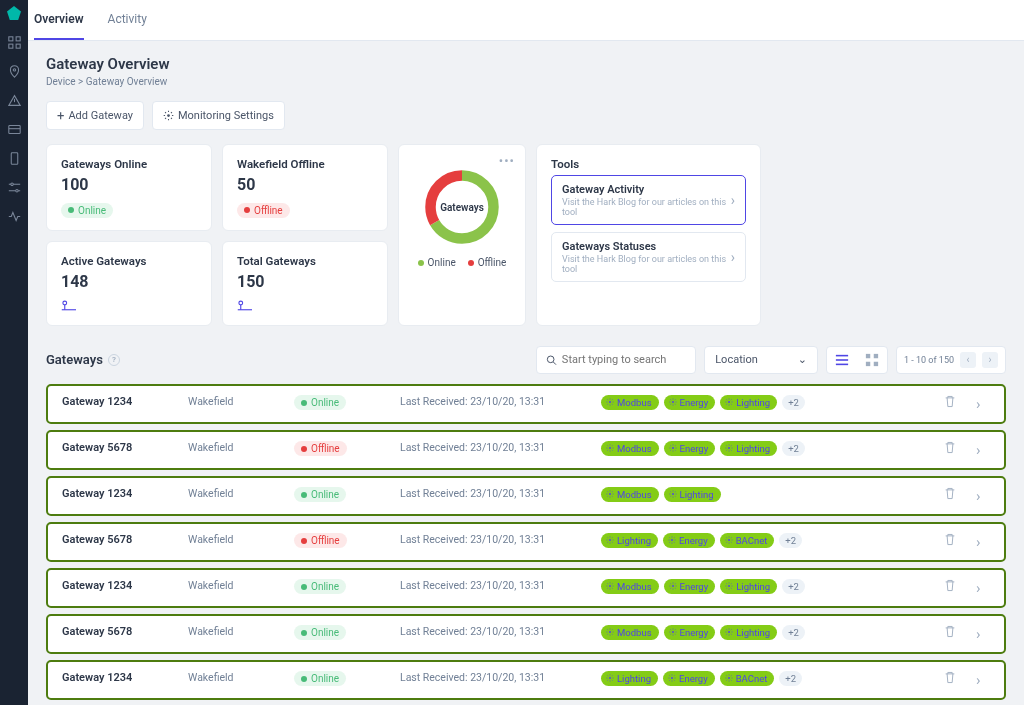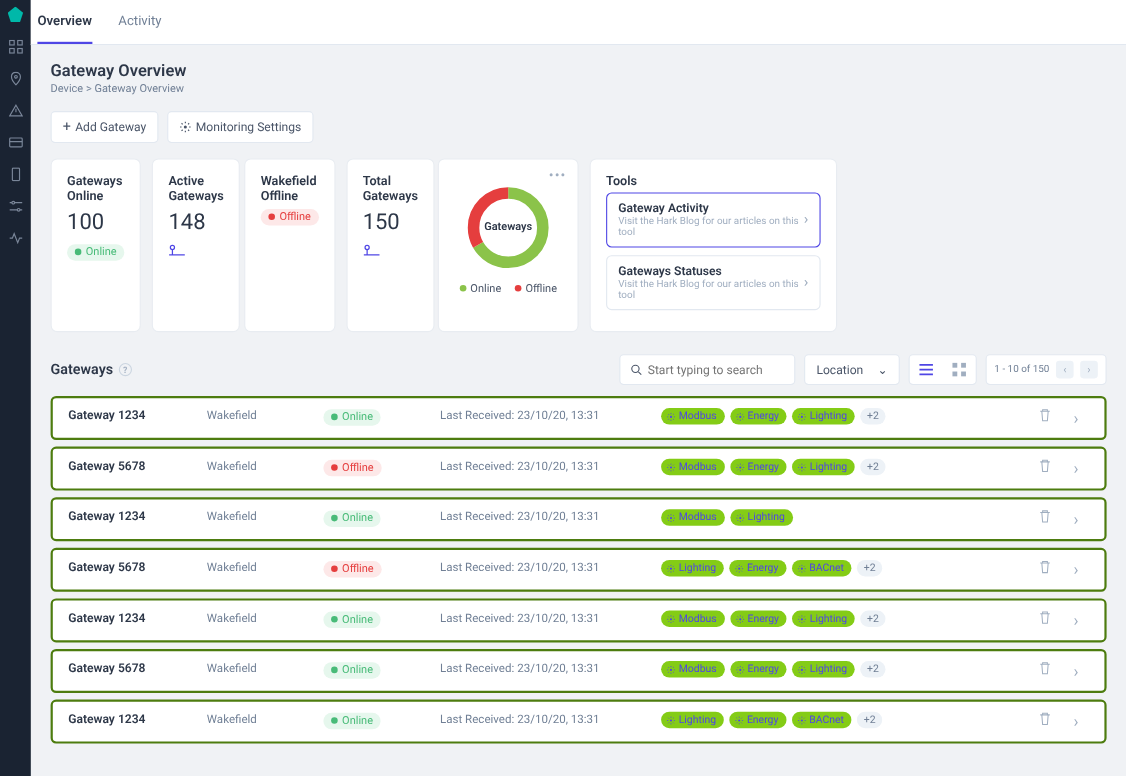--- a/index.html
+++ b/index.html
@@ -12,24 +12,24 @@
 .main{flex:1;display:flex;flex-direction:column}
 .topbar{background:#fff;border-bottom:1px solid #e2e8f0;padding:0 6px;display:flex;gap:24px}
 .tab{padding:12px 0;font-size:12px;color:#718096;cursor:pointer;border-bottom:2px solid transparent}
 .tab.active{color:#2d3748;font-weight:600;border-bottom-color:#4f46e5}
 .content{padding:14px 18px 30px}
 .page-title{font-size:15px;font-weight:600;margin-bottom:3px}
 .breadcrumb{font-size:10px;color:#718096;margin-bottom:14px}
 .actions{display:flex;gap:8px;margin-bottom:14px}
 .btn{background:#fff;border:1px solid #e2e8f0;border-radius:4px;padding:6px 10px;font-size:11px;cursor:pointer;display:flex;align-items:center;gap:4px;color:#4a5568}
 .grid-top{display:flex;gap:10px;margin-bottom:20px}
-.stats-col{display:flex;flex-direction:row;gap:10px;width:166px}
+.stats-col{display:flex;flex-direction:column;gap:10px;width:166px}
 .card{background:#fff;border:1px solid #e8ecf1;border-radius:6px;padding:12px 14px}
 .card-title{font-size:11.5px;font-weight:600;margin-bottom:4px}
-.stat-val{font-size:20px;font-weight:400;margin-bottom:8px}
+.stat-val{font-size:16px;font-weight:700;margin-bottom:8px}
 .dot{width:6px;height:6px;border-radius:50%;display:inline-block;margin-right:4px}
 .badge{display:inline-flex;align-items:center;font-size:10px;padding:2px 7px;border-radius:10px}
 .badge.online{background:#e6f7ed;color:#48bb78}.badge.online .dot{background:#48bb78}
 .badge.offline{background:#fde8e8;color:#e53e3e}.badge.offline .dot{background:#e53e3e}
 .node-icon{width:18px;height:14px;color:#4f46e5;margin-top:6px}
 .donut-card{width:128px;display:flex;flex-direction:column;align-items:center;position:relative}
 .more-icon{position:absolute;top:8px;right:10px;color:#a0aec0;cursor:pointer;font-size:13px;letter-spacing:1px}
 .donut-wrap{position:relative;width:84px;height:84px;margin:8px 0}
 .donut{width:100%;height:100%}
 .donut-label{position:absolute;top:50%;left:50%;transform:translate(-50%,-50%);font-size:10px;font-weight:600}
@@ -40,21 +40,21 @@
 .tool-item.active{border-color:#4f46e5}
 .tool-item .ti-title{font-size:11px;font-weight:600;margin-bottom:1px}
 .tool-item .ti-sub{font-size:9px;color:#a0aec0}
 .chev{color:#a0aec0;font-size:14px}
 .list-head{display:flex;justify-content:space-between;align-items:center;margin-bottom:10px}
 .list-title{font-size:13px;font-weight:600;display:flex;align-items:center;gap:5px}
 .info-ic{width:12px;height:12px;border:1px solid #cbd5e0;border-radius:50%;font-size:8px;display:inline-flex;align-items:center;justify-content:center;color:#a0aec0}
 .list-controls{display:flex;gap:8px;}
 .search{background:#fff;border:1px solid #e2e8f0;border-radius:4px;padding:6px 9px;display:flex;align-items:center;gap:5px;width:160px}
 .search input{border:none;outline:none;font-size:11px;width:100%}
-.loc-btn{background:#fff;border:1px solid #e2e8f0;border-radius:4px;padding:6px 10px;font-size:11px;display:flex;align-items:center;gap:13px;cursor:pointer;color:#4a5568}
+.loc-btn{background:#fff;border:1px solid #e2e8f0;border-radius:4px;padding:6px 10px;font-size:11px;display:flex;align-items:center;gap:40px;cursor:pointer;color:#4a5568}
 .view-toggle{background:#fff;border:1px solid #e2e8f0;border-radius:4px;display:flex}
 .vt-btn{padding:6px 8px;cursor:pointer;color:#a0aec0;display:flex;align-items:center}
 .vt-btn.active{color:#4f46e5}
 .pager{background:#fff;border:1px solid #e2e8f0;border-radius:4px;padding:5px 7px;display:flex;align-items:center;gap:6px;font-size:9px;color:#718096}
 .pg-btn{background:#edf2f7;border-radius:3px;width:16px;height:16px;display:flex;align-items:center;justify-content:center;cursor:pointer;color:#a0aec0;font-size:10px}
 .row{background:#fff;border:2px solid #4d7c0f;border-radius:5px;padding:9px 14px;margin-bottom:6px;display:flex;align-items:flex-start;gap:6px}
 .c-name{width:120px;font-size:11px;font-weight:600}
 .c-loc{width:100px;font-size:10.5px;color:#718096}
 .c-status{width:100px}
 .c-received{width:195px;font-size:10.5px;color:#718096}
@@ -160,20 +160,21 @@
             <svg class="node-icon" viewBox="0 0 24 16" stroke="#4f46e5" fill="none" stroke-width="1.5">
                 <circle cx="5" cy="4" r="2.5"></circle>
                 <line x1="5" y1="6.5" x2="5" y2="13"></line>
                 <line x1="1" y1="13" x2="20" y2="13"></line>
               </svg>
           </div>
         </div>
         <div class="stats-col">
           <div class="card">
             <div class="card-title">Wakefield Offline</div>
+            <div class="stat-val">50</div>
             <span class="badge offline">
                 <span class="dot"></span>
                 <span>Offline</span>
               </span>
           </div>
           <div class="card">
             <div class="card-title">Total Gateways</div>
             <div class="stat-val">150</div>
             <svg class="node-icon" viewBox="0 0 24 16" stroke="#4f46e5" fill="none" stroke-width="1.5">
                 <circle cx="5" cy="4" r="2.5"></circle>

